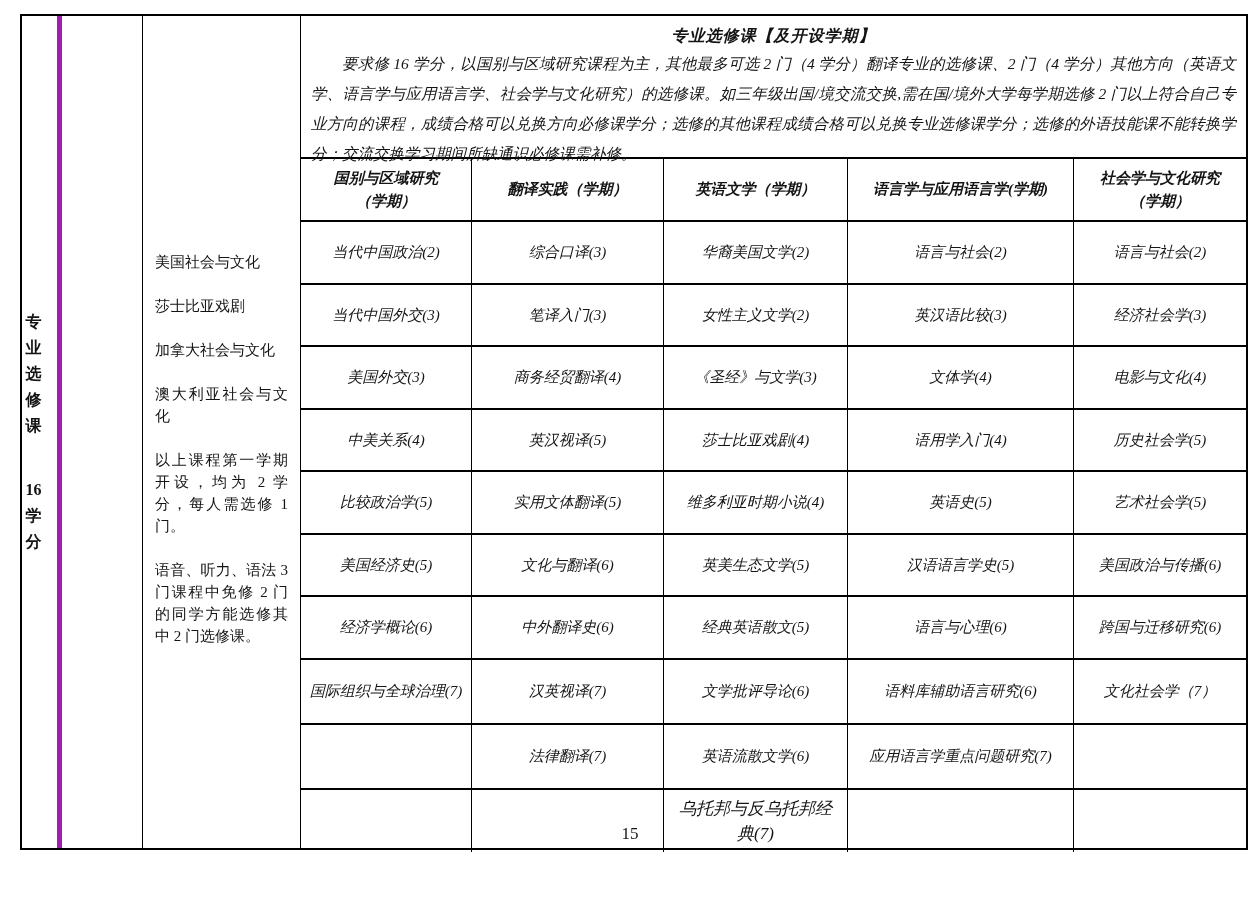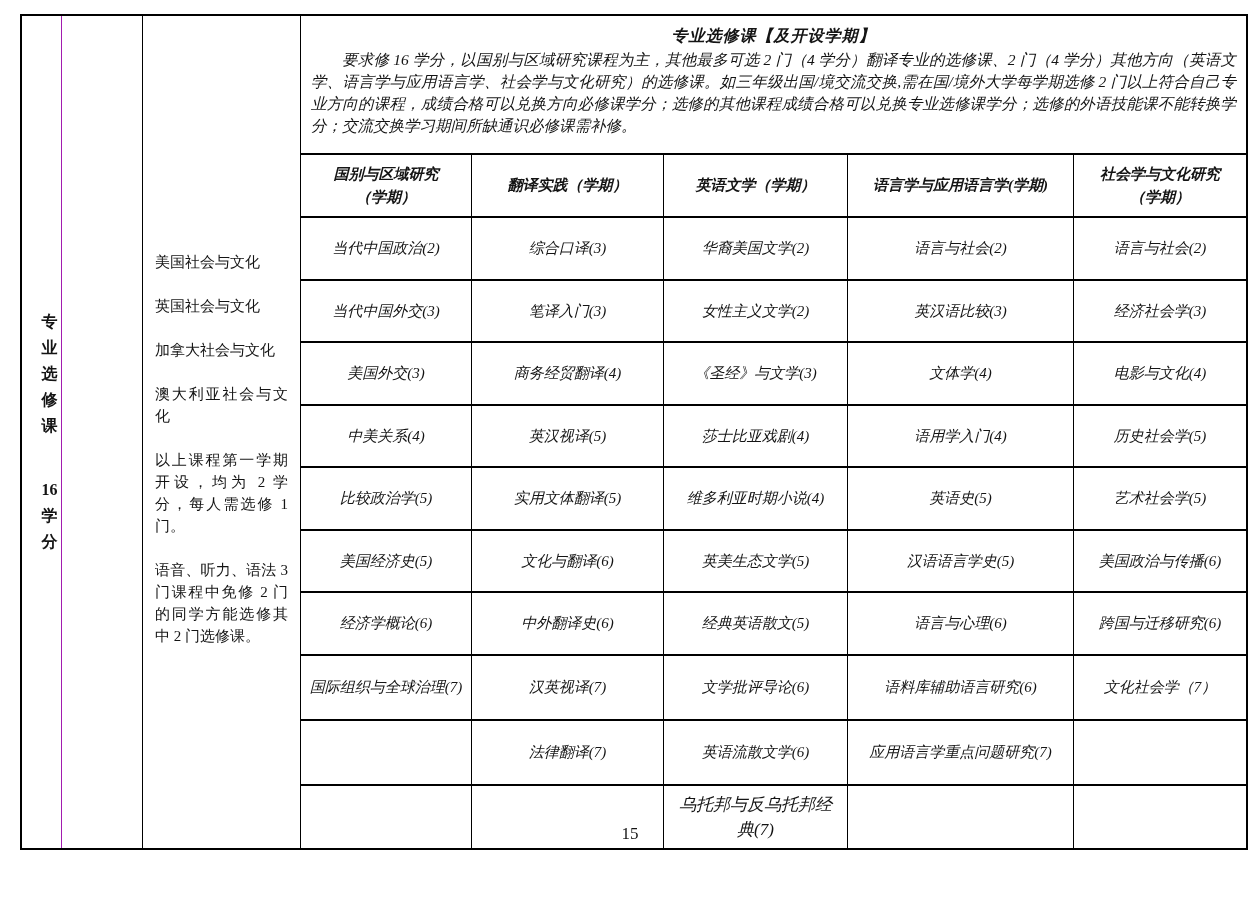--- a/index.html
+++ b/index.html
@@ -19,25 +19,25 @@
     width: 1228px;
     height: 836px;
     border: 2px solid #000;
     box-sizing: border-box;
     display: flex;
     background: #fff;
   }
   
   .col-label {
     width: 40px;
-    border-right: 1px solid #a21caf;
+    border-right: 5px solid #a21caf;
     box-sizing: border-box;
     display: flex;
     flex-direction: column;
-    align-items: flex-end;
+    align-items: flex-start;
     justify-content: center;
     gap: 38px;
   }
   .vtext {
     width: 1.45em;
     font-size: 16px;
     font-weight: bold;
     line-height: 1.62;
     text-align: center;
     word-break: break-all;
@@ -81,21 +81,21 @@
   }
   .intro-title {
     text-align: center;
     font-weight: bold;
     font-size: 16px;
     line-height: 26px;
     letter-spacing: 1px;
   }
   .intro-desc {
     font-size: 15.5px;
-    line-height: 22px;
+    line-height: 30px;
     text-align: justify;
     text-indent: 2em;
   }
   .grid {
     flex: 1;
     display: grid;
     grid-template-columns: 171px 192px 184px 226px 1fr;
     grid-template-rows: 63px 63px 62px 63px 62px 63px 62px 63px 65px 65px 62px;
   }
   .cell {
@@ -130,21 +130,21 @@
 
   <div class="col-label">
     <div class="vtext">专业选修课</div>
     <div class="vtext">16学分</div>
   </div>
 
   <div class="col-empty"></div>
 
   <div class="col-notes">
     <p>美国社会与文化</p>
-    <p>英国社会与文化</p>
+    <p>莎士比亚戏剧</p>
     <p>加拿大社会与文化</p>
     <p>澳大利亚社会与文化</p>
     <p>以上课程第一学期开设，均为 2 学分，每人需选修 1 门。</p>
     <p class="last">语音、听力、语法 3 门课程中免修 2 门的同学方能选修其中 2 门选修课。</p>
   </div>
 
   <div class="col-main">
 
     <div class="intro">
       <div class="intro-title">专业选修课【及开设学期】</div>

